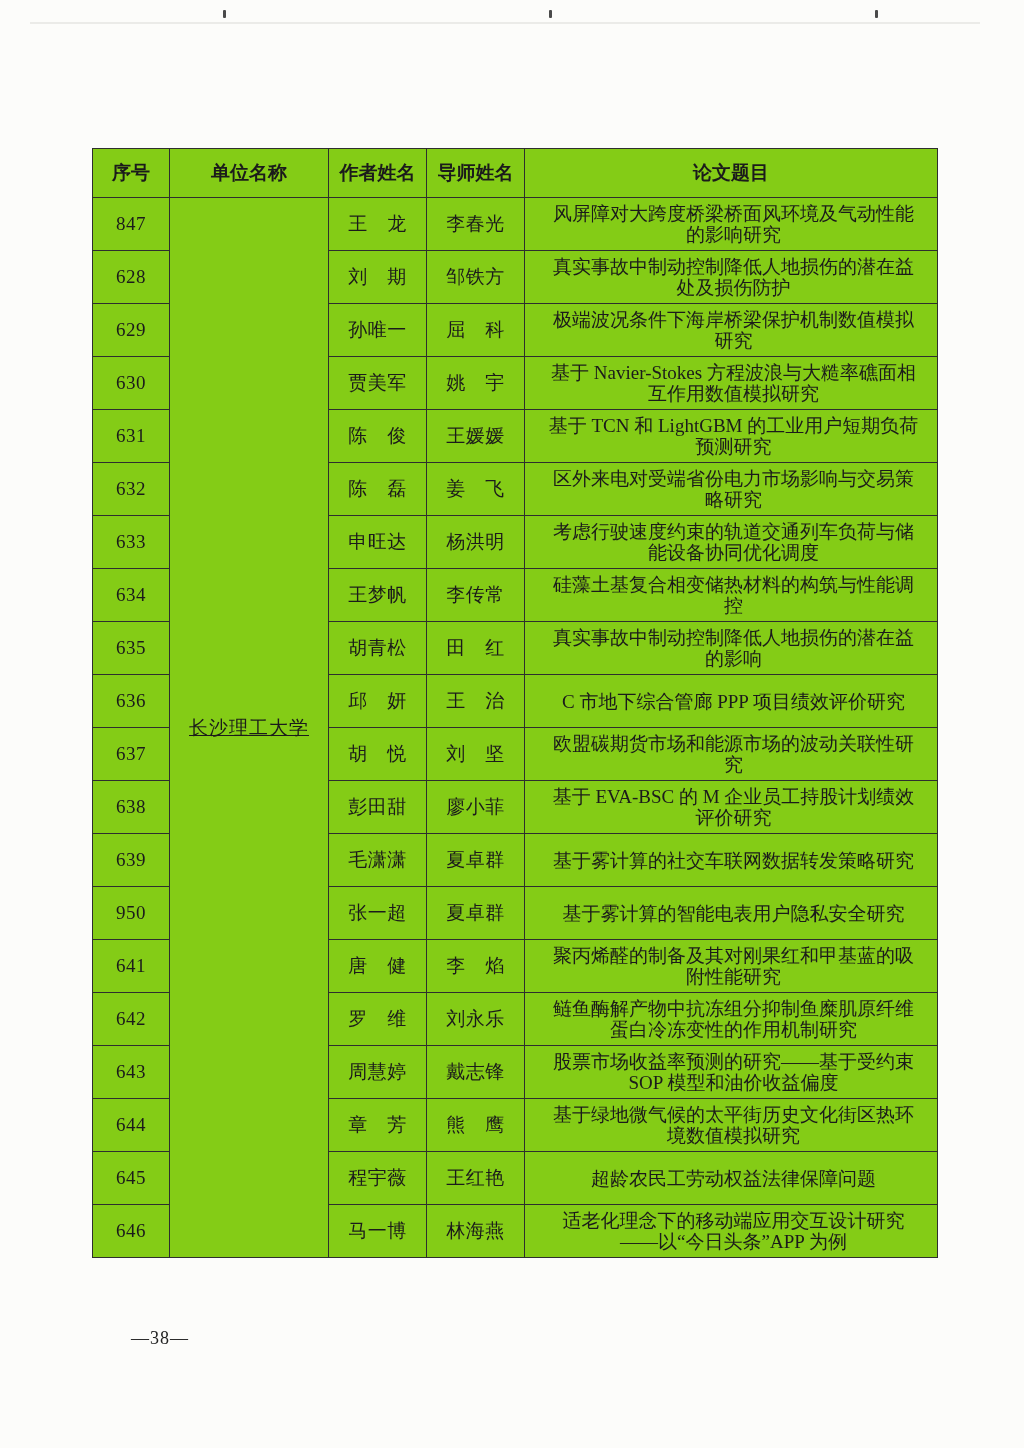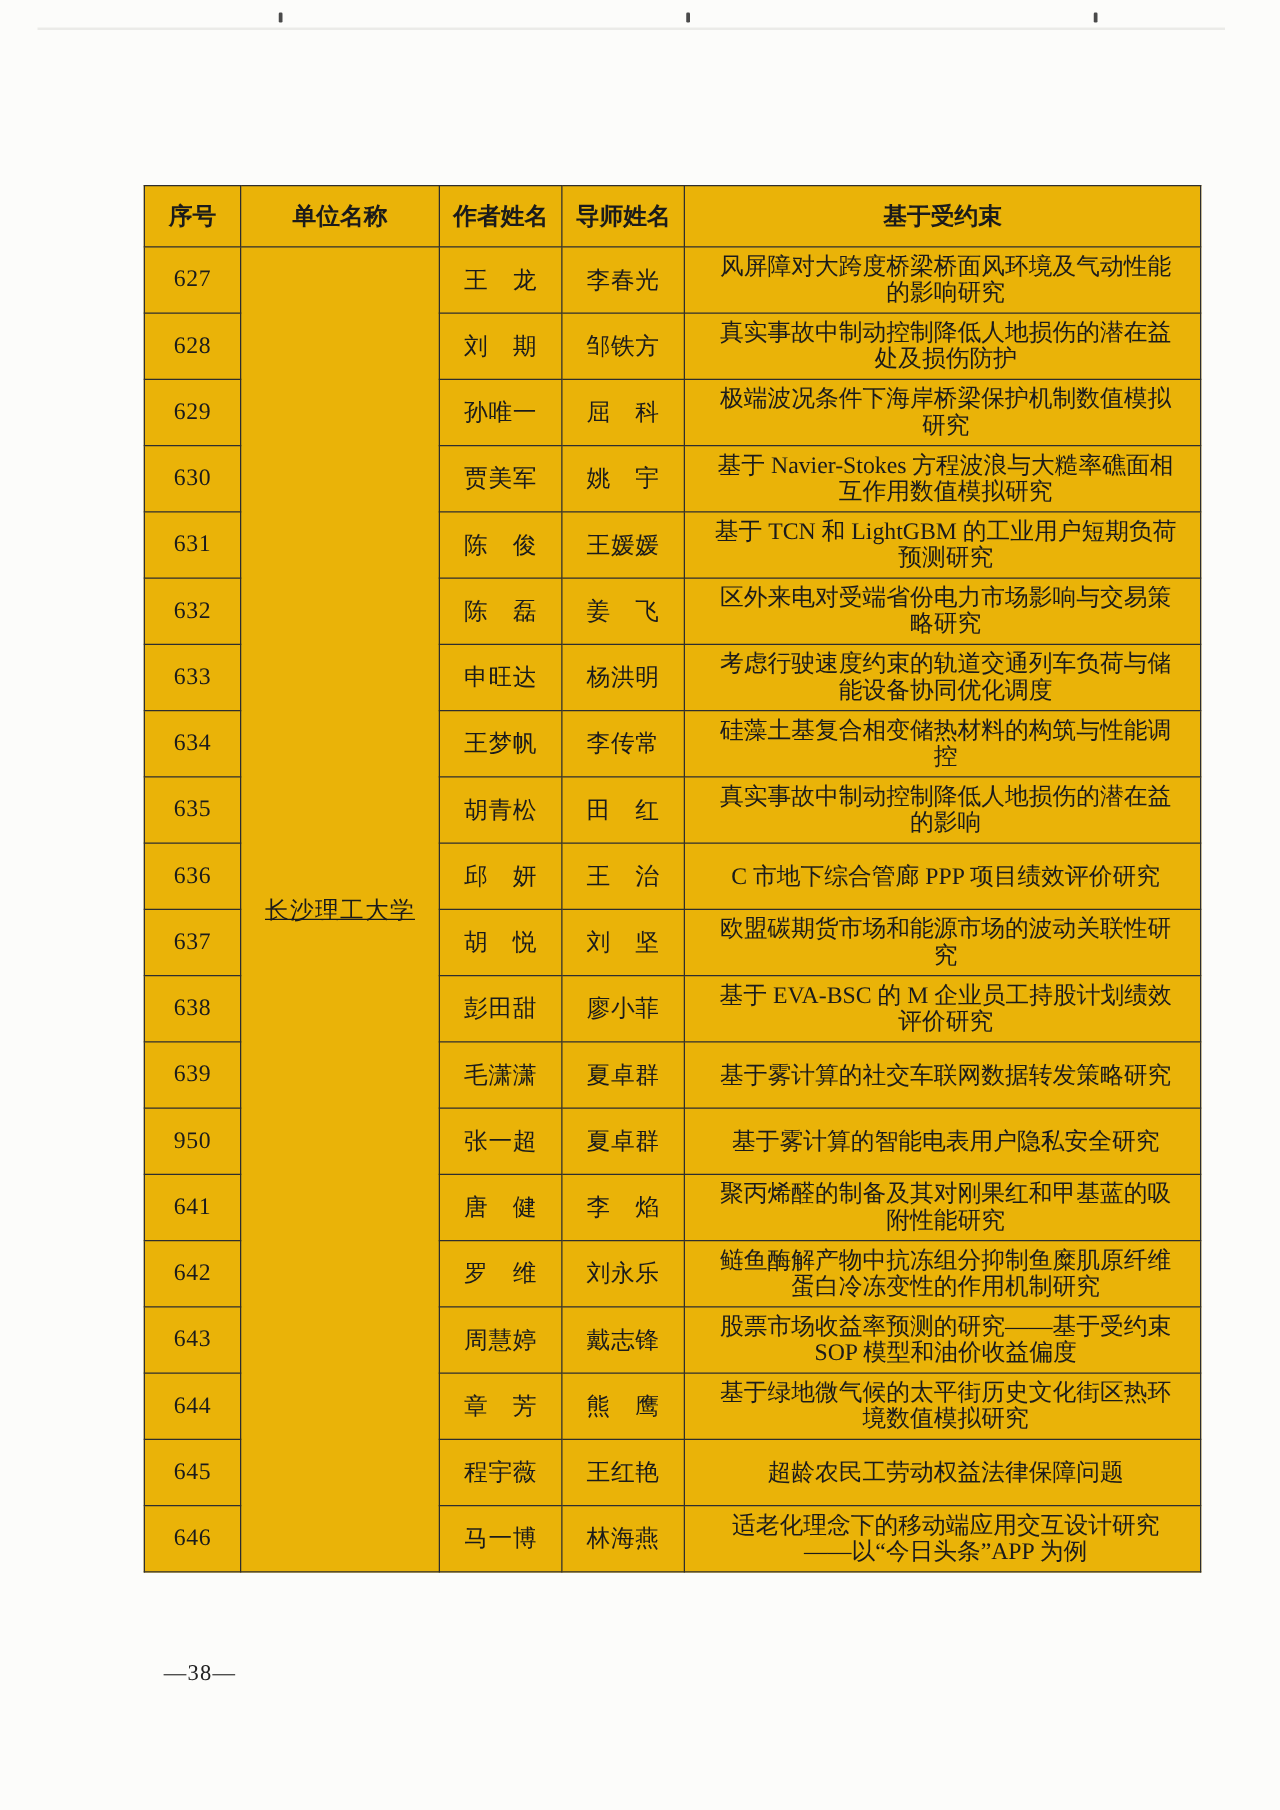--- a/index.html
+++ b/index.html
@@ -32,26 +32,26 @@
     height: 8px;
     background: #4a4a4a;
     border-radius: 1px;
   }
   .dot1 { left: 223px; }
   .dot2 { left: 549px; }
   .dot3 { left: 875px; }
 
   table.thesis {
     position: absolute;
-    left: 115px;
+    left: 92px;
     top: 148px;
     width: 845px;
     border-collapse: collapse;
     table-layout: fixed;
-    background: #eab308;
+    background: #84cc16;
   }
   table.thesis col.w-no   { width: 77px;  }
   table.thesis col.w-inst { width: 159px; }
   table.thesis col.w-auth { width: 98px;  }
   table.thesis col.w-adv  { width: 98px;  }
   table.thesis col.w-title{ width: 413px; }
 
   table.thesis th,
   table.thesis td {
     border: 1.6px solid #2e2e2e;
@@ -110,26 +110,26 @@
         <col class="w-auth">
         <col class="w-adv">
         <col class="w-title">
     </colgroup>
     <thead>
       <tr>
         <th>序号</th>
         <th>单位名称</th>
         <th>作者姓名</th>
         <th>导师姓名</th>
-        <th>基于受约束</th>
+        <th>论文题目</th>
       </tr>
     </thead>
     <tbody>
       <tr>
-        <td class="c-no">627</td>
+        <td class="c-no">847</td>
         <td class="c-inst" rowspan="20">长沙理工大学</td>
         <td class="c-auth">王　龙</td>
         <td class="c-adv">李春光</td>
         <td class="c-title">风屏障对大跨度桥梁桥面风环境及气动性能
 的影响研究</td>
       </tr>
       <tr>
         <td class="c-no">628</td>
         <td class="c-auth">刘　期</td>
         <td class="c-adv">邹铁方</td>

